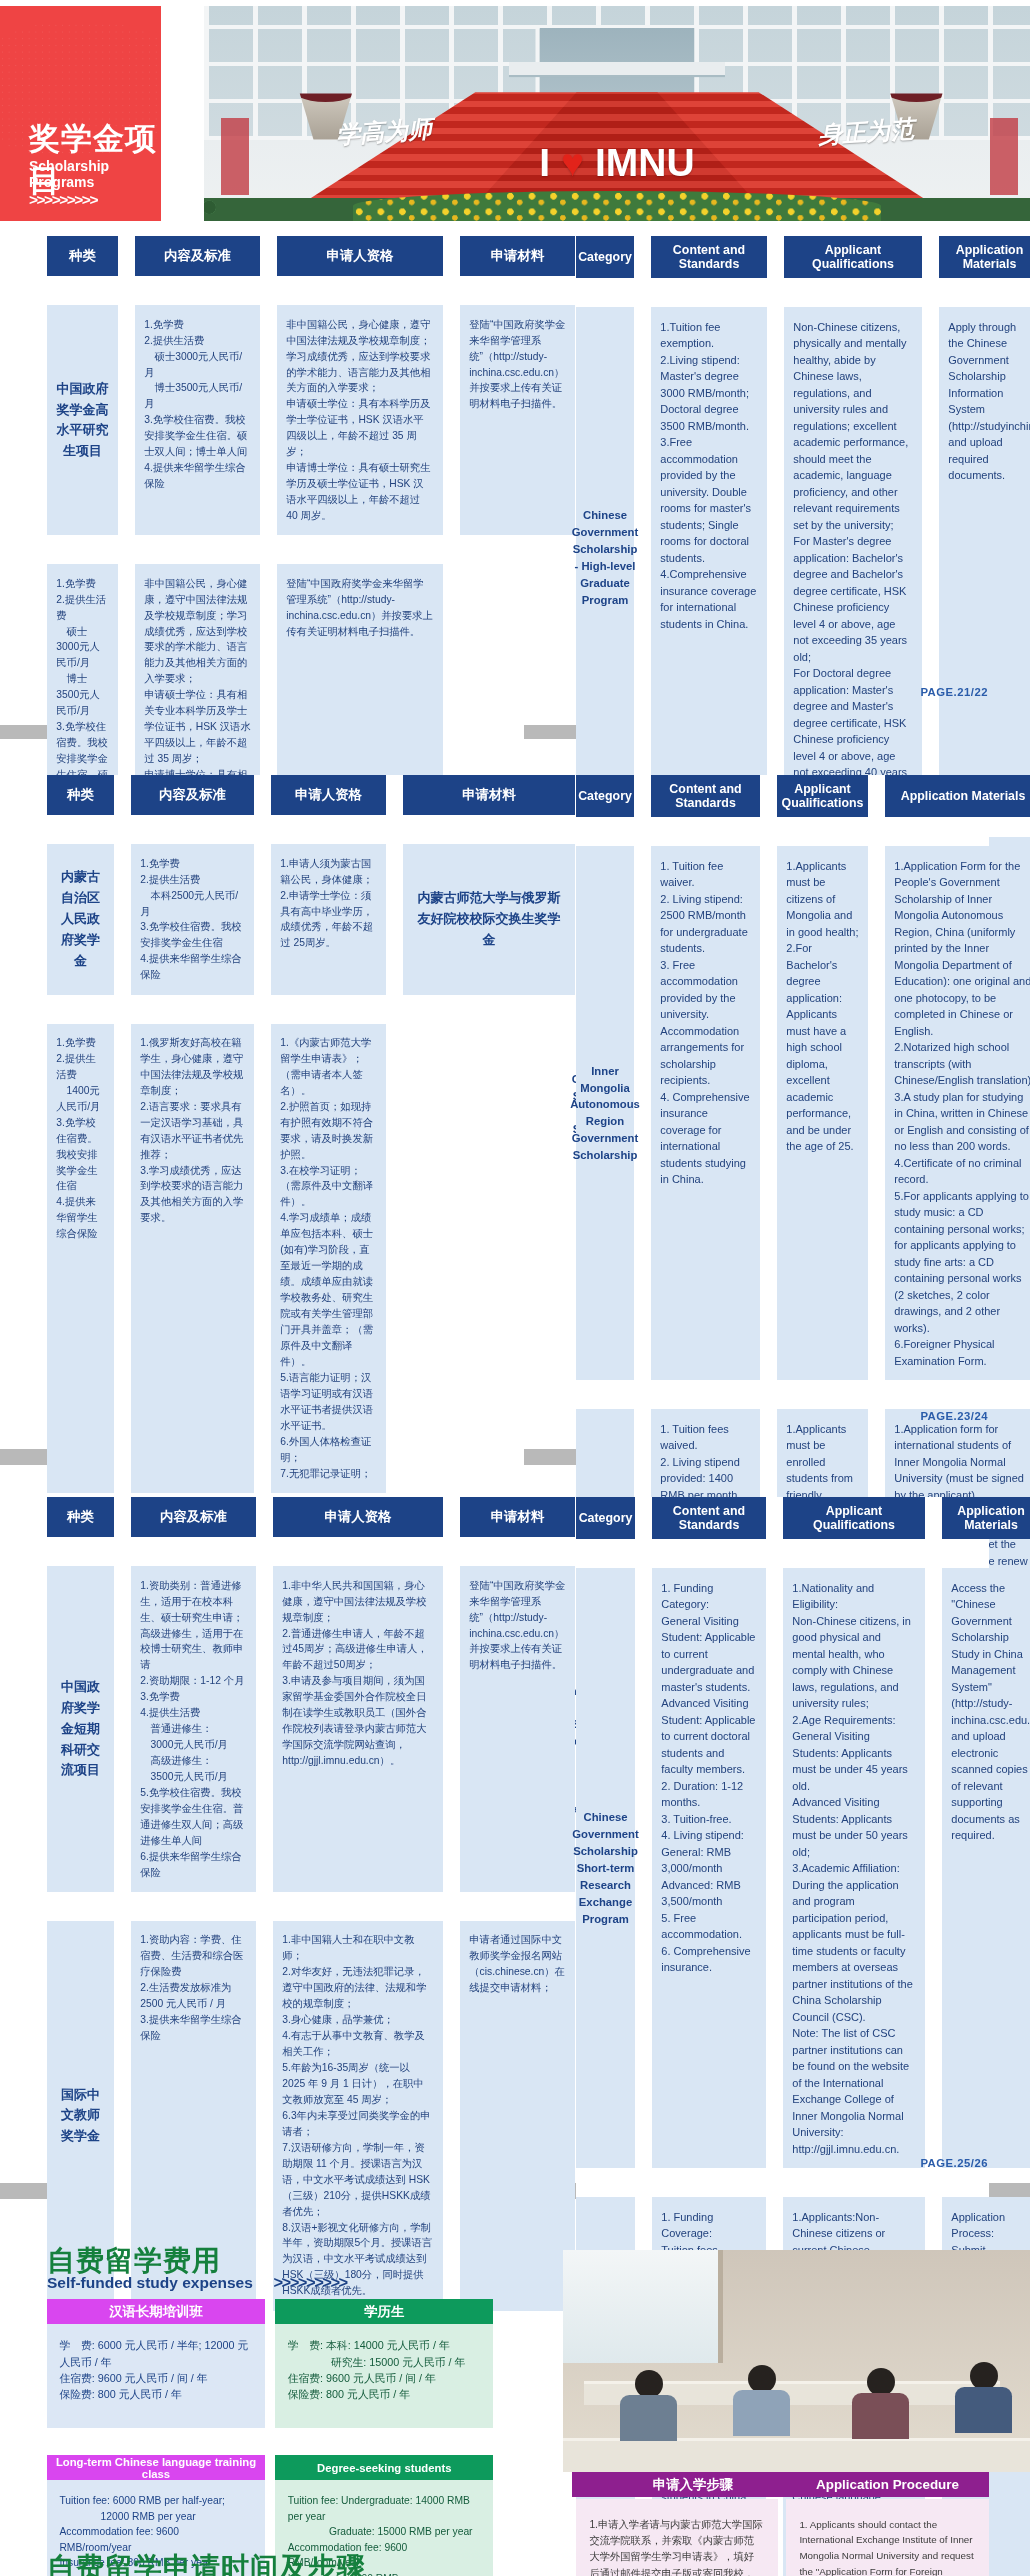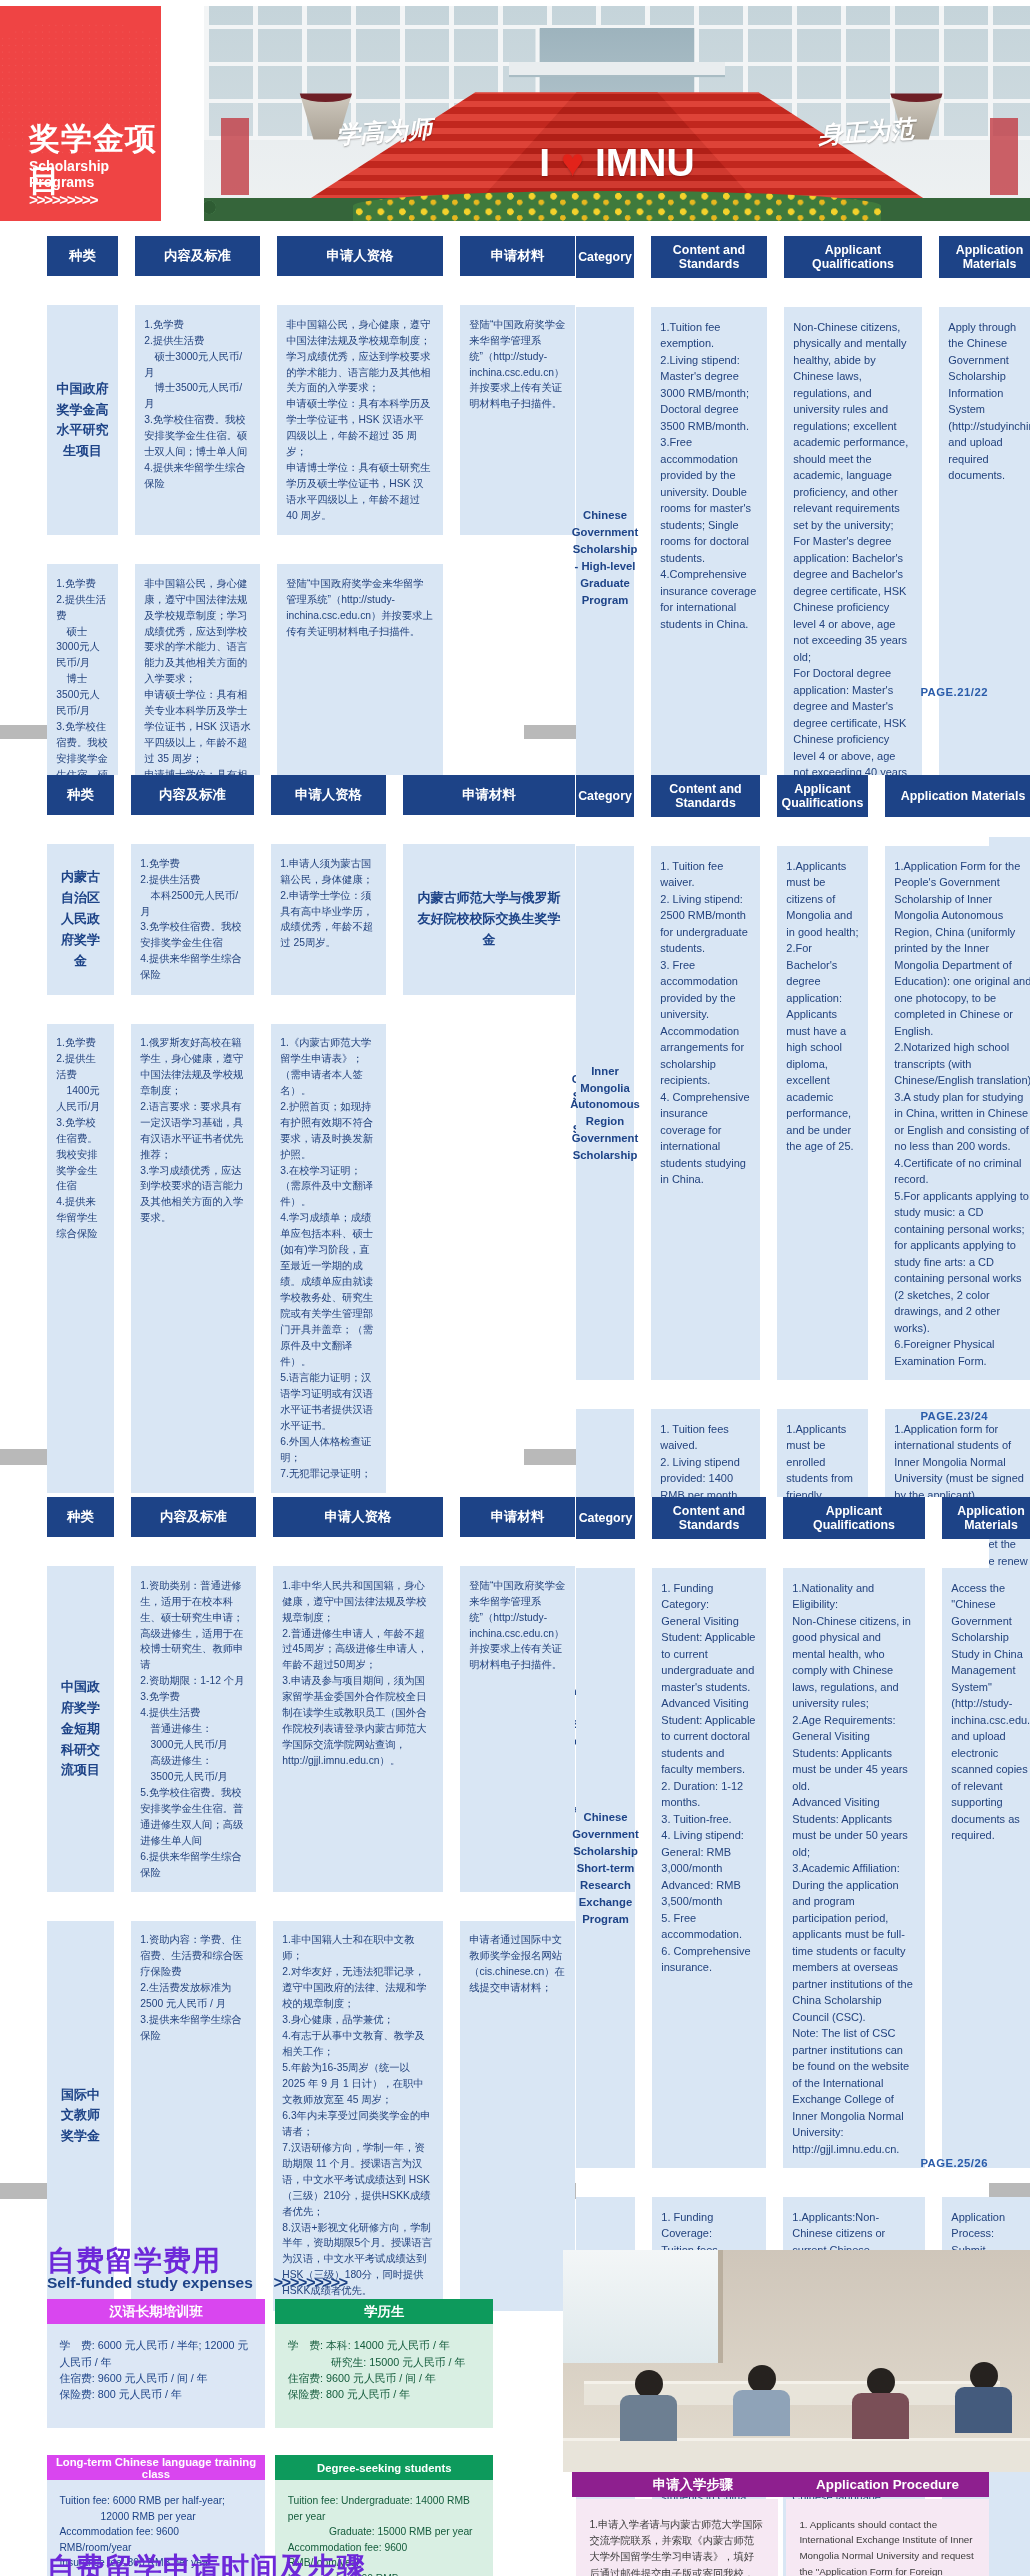--- a/index.html
+++ b/index.html
@@ -53,21 +53,21 @@
   .tbl.zh .hc{font-size:13.4px;min-height:26px;}
   .tbl.en .hc{font-size:12.4px;min-height:26px;}
   .tbl .cell{background:#d9e6f4;padding:11.3px 9.3px;white-space:pre-line;margin-top:12px;}
   .tbl.zh .cell{font-size:10.3px;line-height:1.55;}
   .tbl.en .cell{font-size:11px;line-height:1.5;}
   .tbl .cat{display:flex;align-items:center;justify-content:center;text-align:center;font-weight:bold;color:#1d4387;white-space:normal;}
   .tbl.zh .cat{font-size:13px;line-height:1.6;}
   .tbl.en .cat{font-size:11.3px;line-height:1.5;}
 
   
-  .big-title{position:absolute;left:47px;font-size:28px;font-weight:bold;color:#6d28d9;letter-spacing:1px;}
+  .big-title{position:absolute;left:47px;font-size:28px;font-weight:bold;color:#15803d;letter-spacing:1px;}
   .big-sub{position:absolute;left:47px;font-size:15.5px;font-weight:bold;color:#1d4387;}
   .chev-blue{color:#1d4387;font-weight:bold;font-size:16.5px;letter-spacing:-1.5px;margin-left:20.6px;}
   .fee-grid{position:absolute;left:47px;width:447px;display:grid;grid-template-columns:218px 218px;column-gap:10.3px;}
   .box-head{height:25px;display:flex;align-items:center;justify-content:center;color:#fff;font-weight:bold;font-size:13.4px;}
   .box-body{padding:13.4px 12.4px;font-size:10.8px;line-height:1.5;white-space:pre-line;}
   .bh-blue{background:#d946ef;text-align:center;} .bb-blue{background:#dce7f5;color:#1d4387;}
   .bh-green{background:#0d9a5c;} .bb-green{background:#d9efe3;color:#145c3c;}
   .classroom{position:absolute;left:563px;top:2250px;width:468px;height:222px;background:linear-gradient(#cfc6ba,#e3dccf);overflow:hidden;}
   .cls-window{position:absolute;left:0;top:0;width:155px;height:113px;background:linear-gradient(#f3f6f7,#dfe9ec);border-right:5.2px solid #b9ae9e;}
   .cls-desk{position:absolute;background:#e8e4da;height:31px;border-top:3.1px solid #f4f1ea;}

